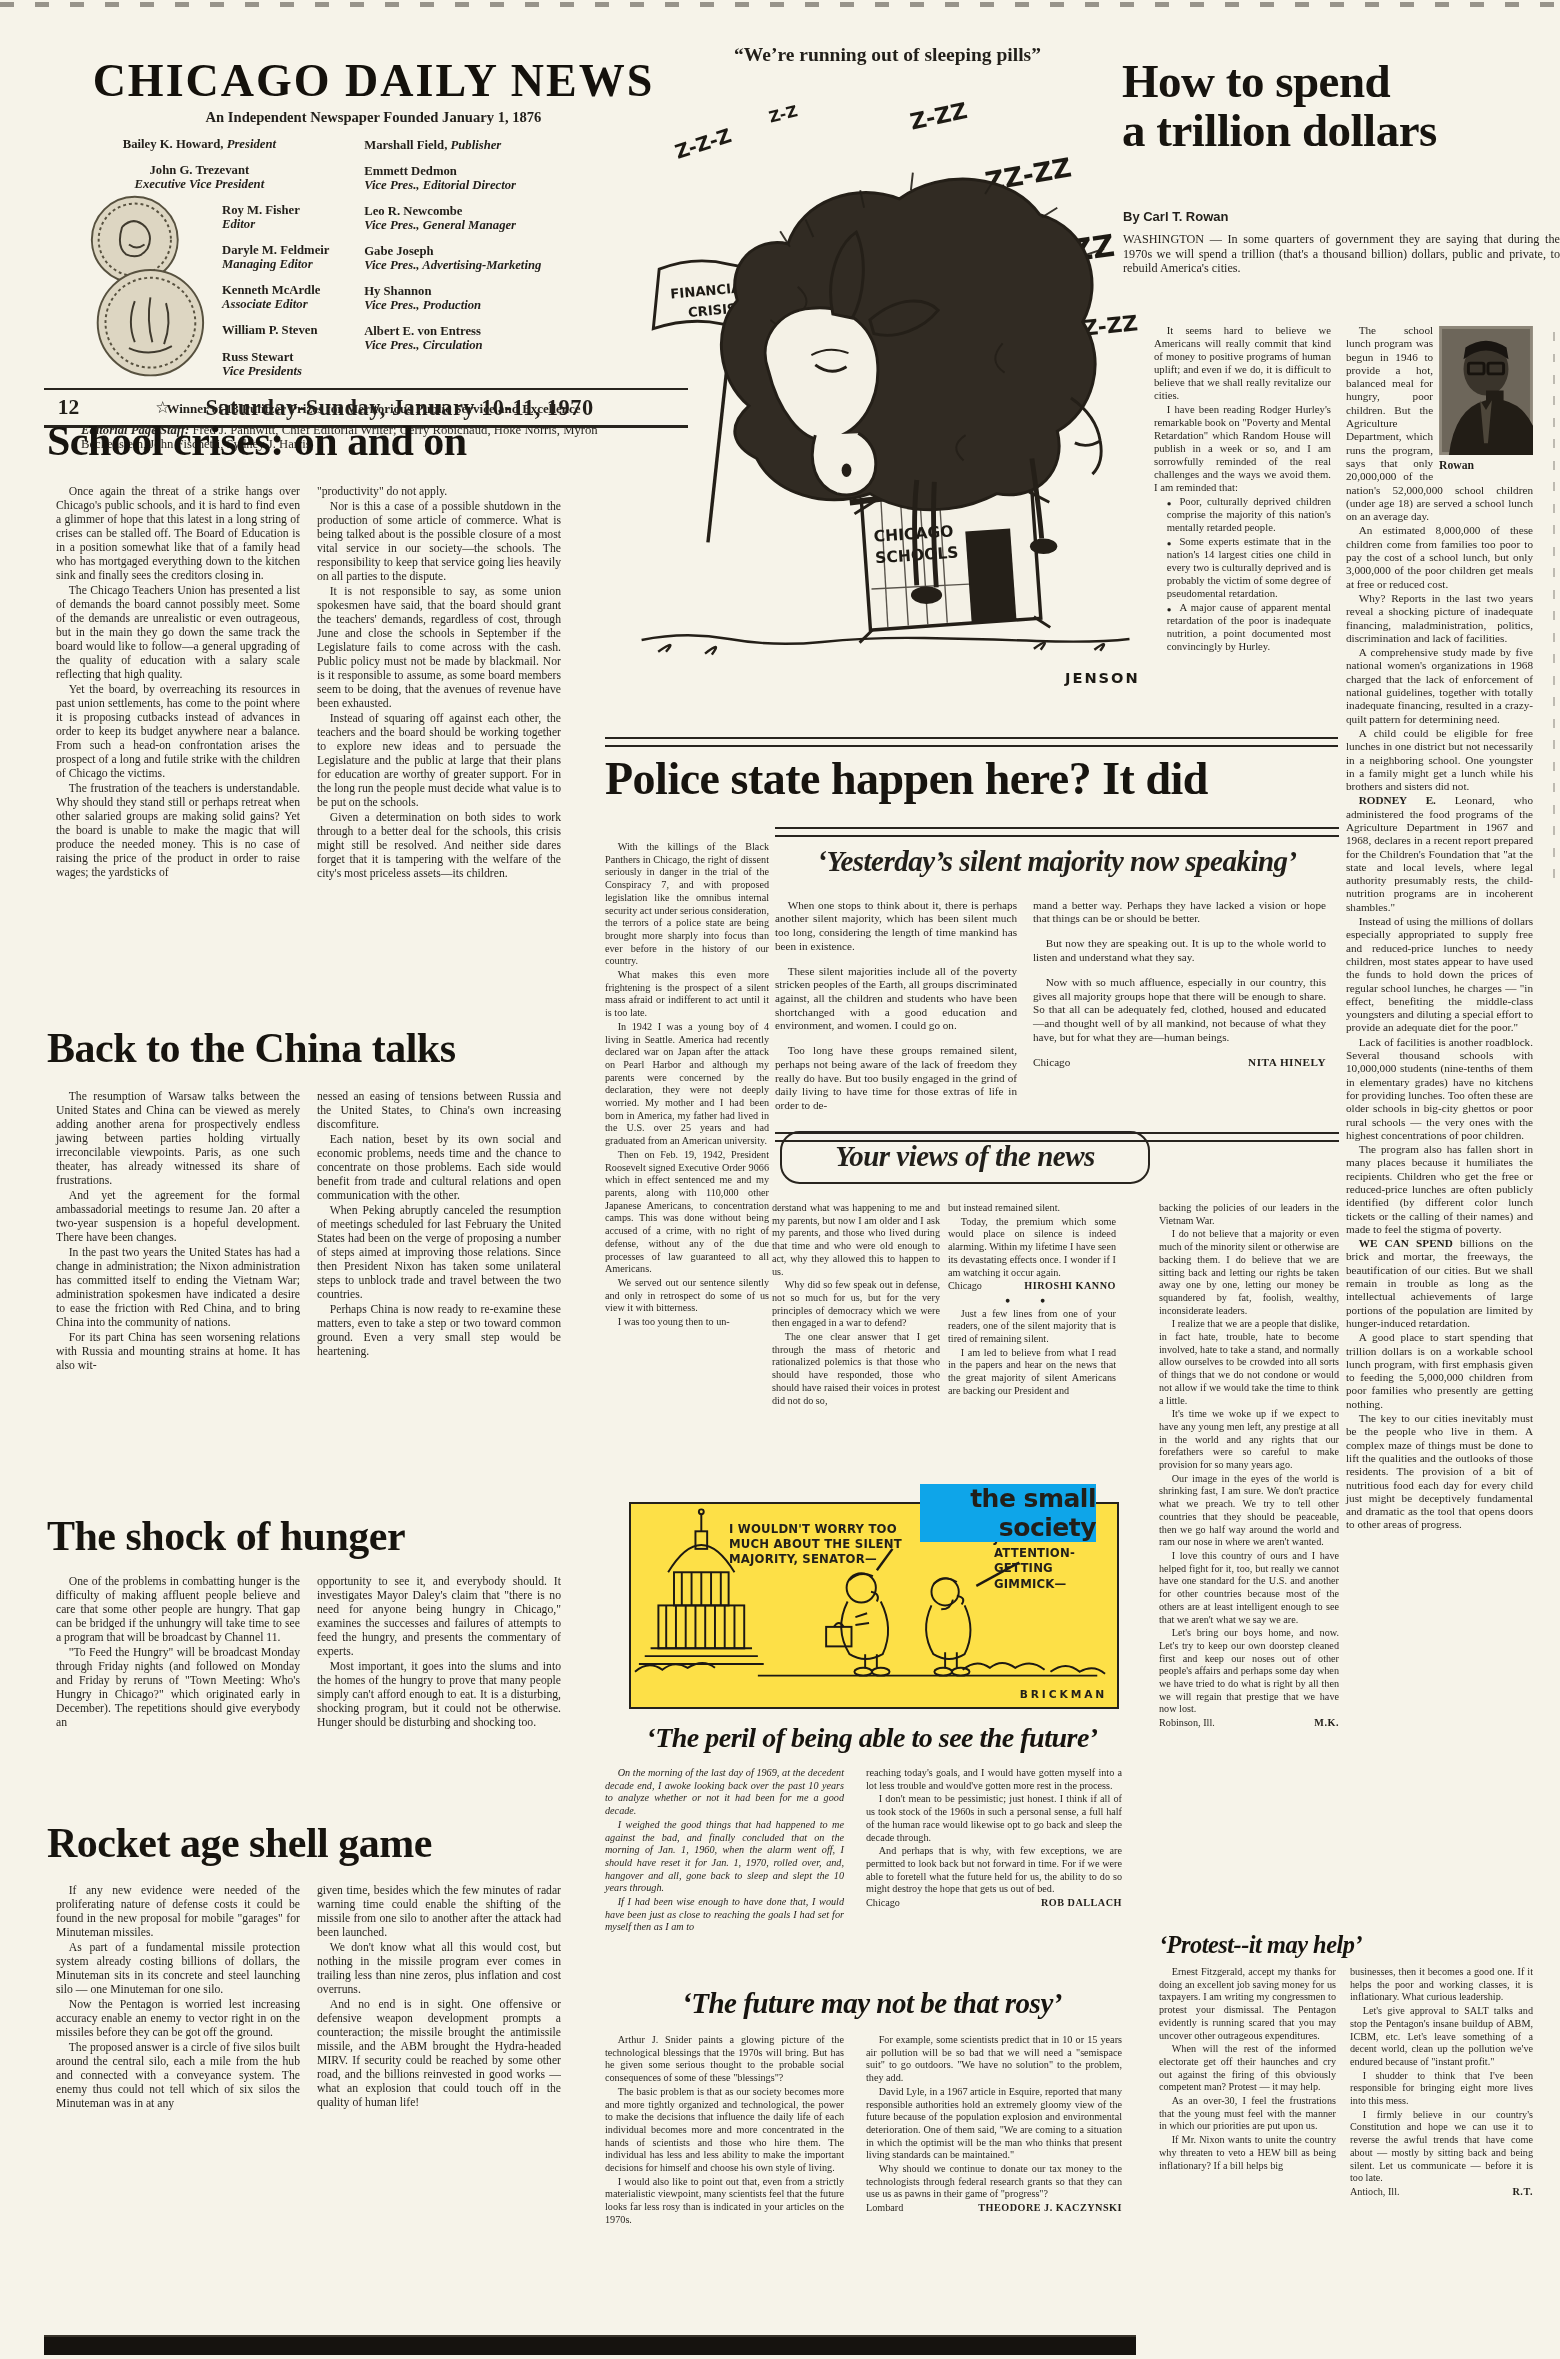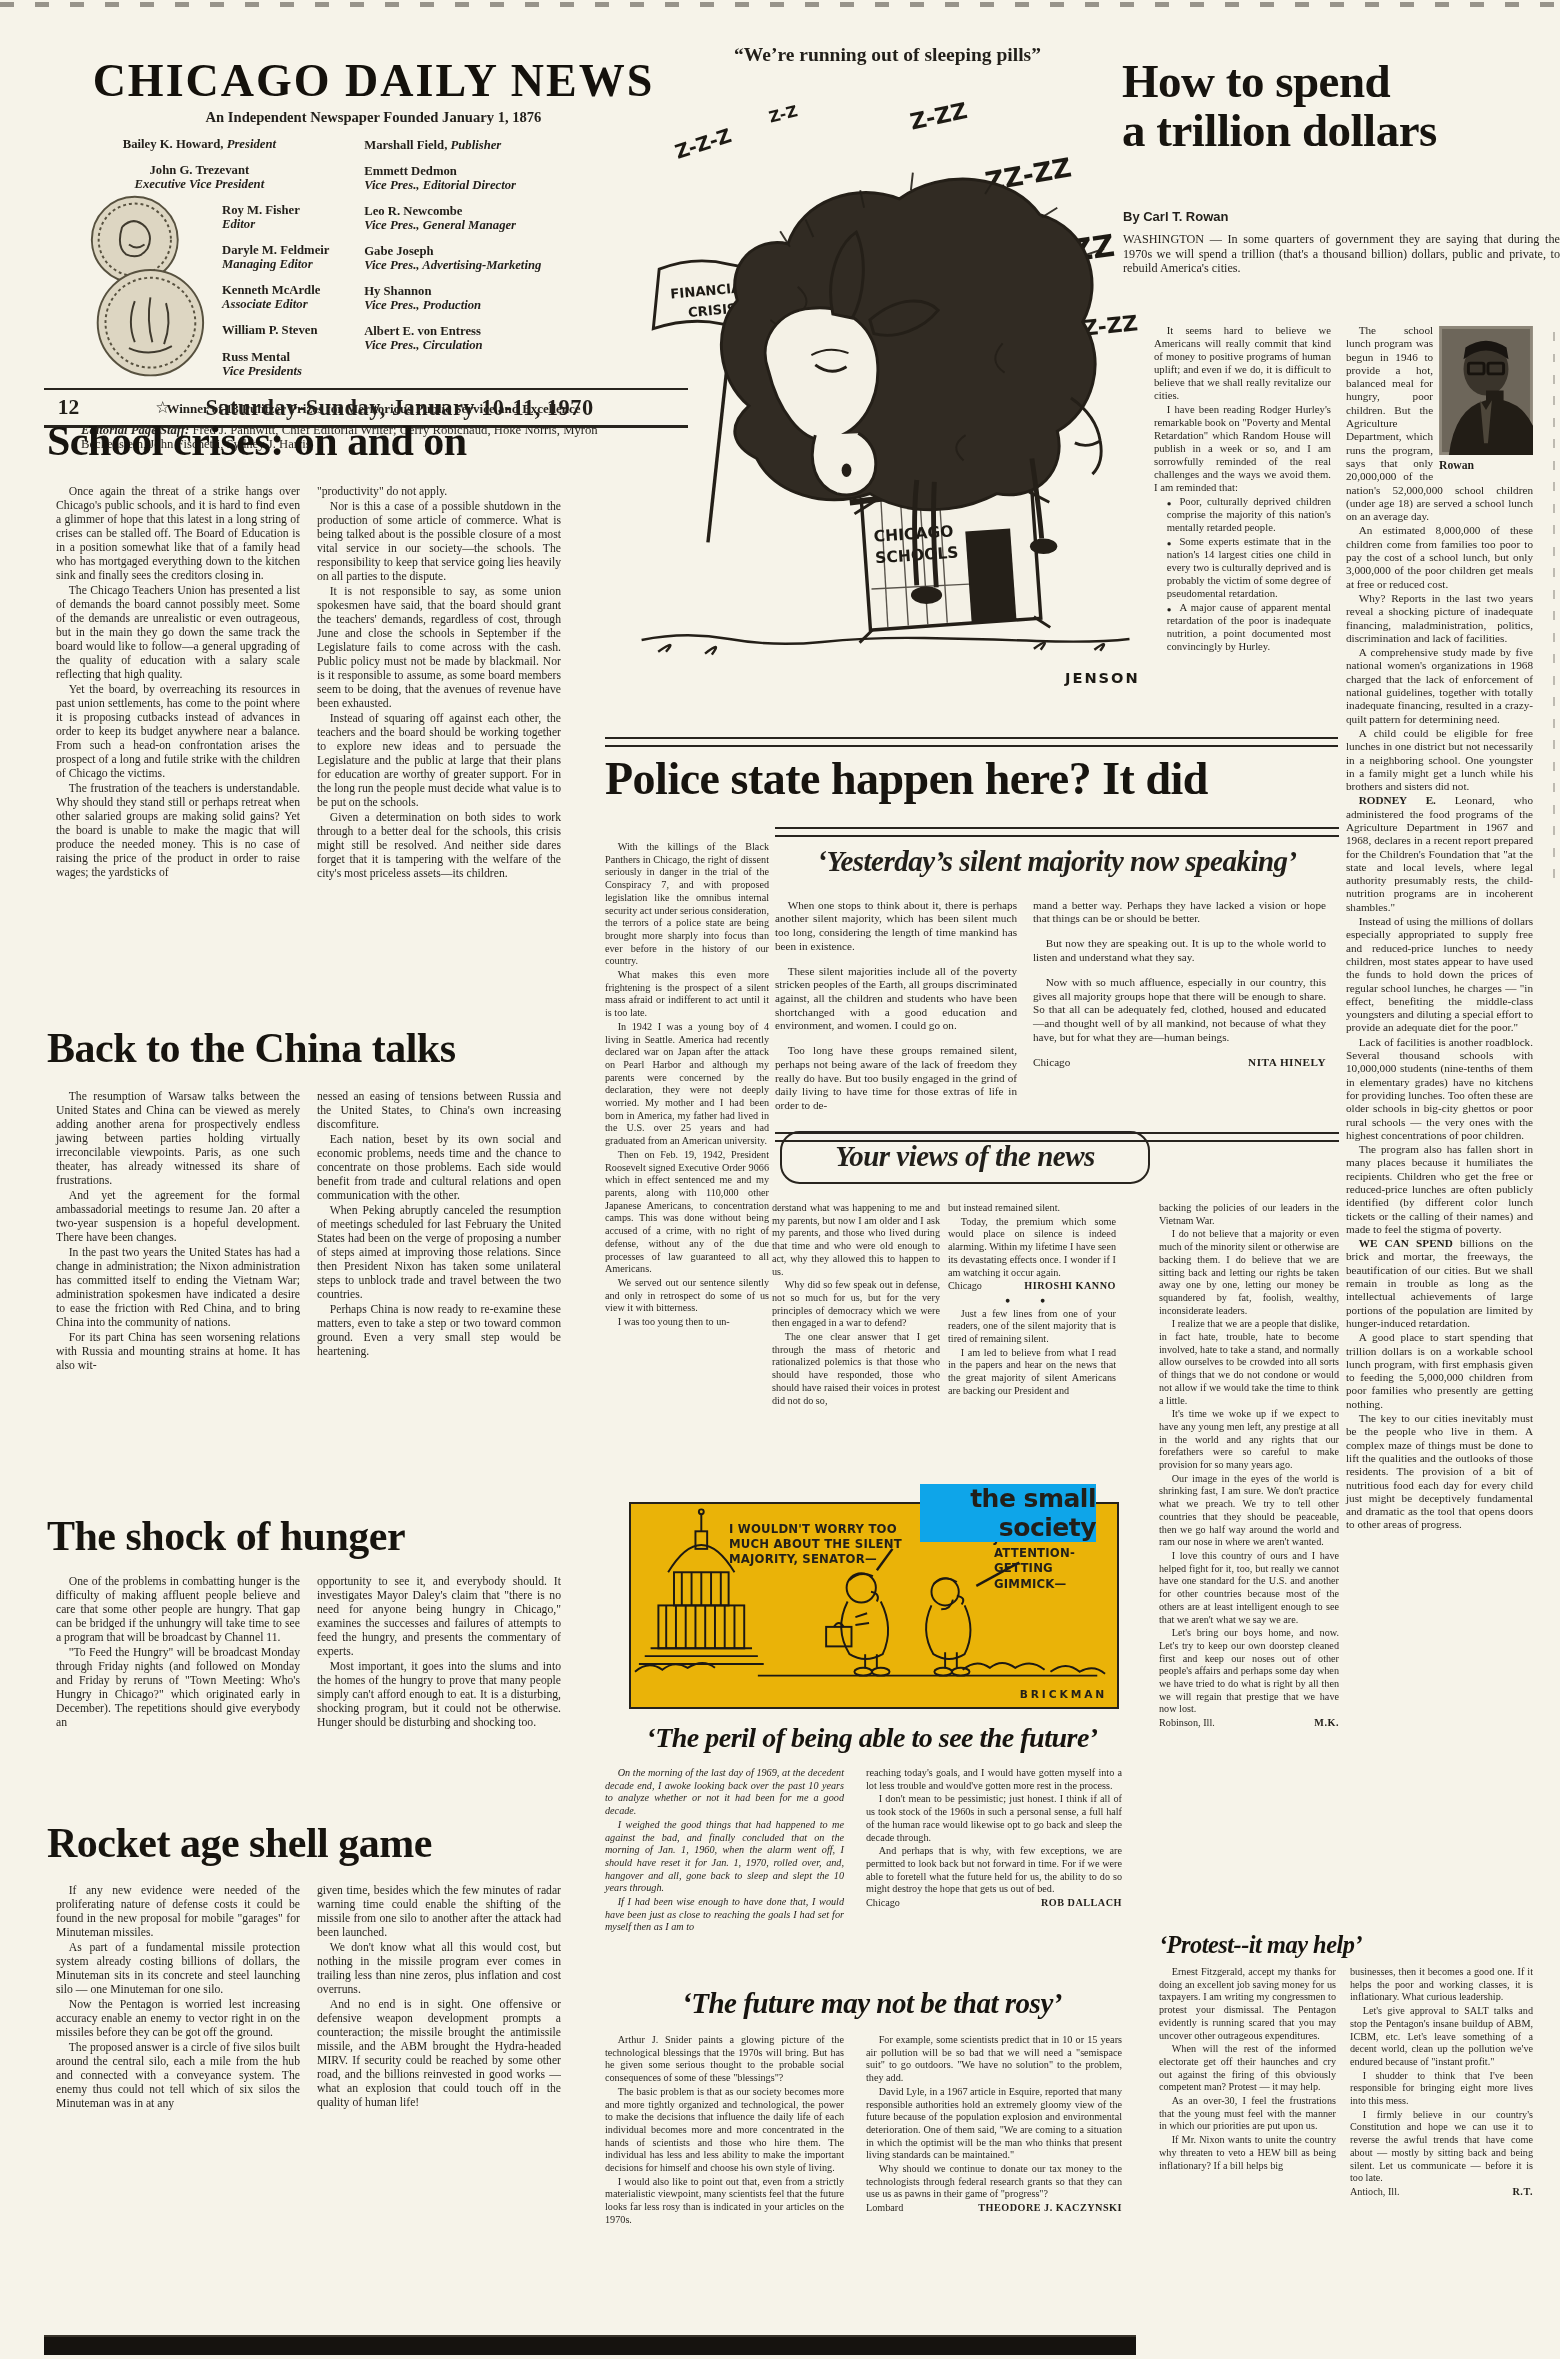--- a/index.html
+++ b/index.html
@@ -61,21 +61,21 @@
   #silent-title{font-size:29px;font-weight:700;font-style:italic;text-align:center;padding:7.8px 0 9.8px 0;letter-spacing:-0.5px;}
   #silent-cols{display:flex;gap:16px;padding-bottom:7.8px;}
   #silent-c1{width:242px;font-size:11.2px;line-height:13.7px;text-align:justify;}
   #silent-c2{width:293px;font-size:11.2px;line-height:13.7px;text-align:justify;}
   #views-titlebox{left:780px;top:1131px;width:366px;height:49px;border:2.9px solid #28241e;border-radius:19.5px;
                   text-align:center;font-size:29px;font-weight:700;font-style:italic;line-height:47px;letter-spacing:-0.5px;}
   #views-c1{left:772px;top:1202px;width:168px;}
   #views-c2{left:948px;top:1202px;width:168px;}
   #views-c3{left:1159px;top:1202px;width:180px;}
   
-  #comic{left:629px;top:1502px;width:486px;height:203px;border:2.9px solid #24211b;background:#eab308;}
+  #comic{left:629px;top:1502px;width:486px;height:203px;border:2.9px solid #24211b;background:#fde047;}
   #comic-title{left:920px;top:1484px;width:176px;background:#0ea5e9;text-align:right;
                font-family:"DejaVu Sans",sans-serif;font-weight:700;font-size:25px;letter-spacing:-0.5px;}
   .balloon{position:absolute;font-family:"DejaVu Sans",sans-serif;font-weight:700;font-size:11.7px;line-height:1.3;
            text-transform:uppercase;letter-spacing:0.2px;}
   #brickman{position:absolute;right:9.8px;bottom:5.9px;font-family:"DejaVu Sans",sans-serif;font-weight:700;
             font-size:10.7px;letter-spacing:2.9px;}
   
   #peril-headline{left:603px;top:1722px;width:538px;text-align:center;font-size:28px;font-weight:700;font-style:italic;}
   #peril-c1{left:605px;top:1767px;width:239px;font-style:italic;}
   #peril-c2{left:866px;top:1767px;width:256px;}
@@ -142,21 +142,21 @@
             <span class="orole">Managing Editor</span>
           </p>
           <p class="officer oindent">
             <span class="oname">Kenneth McArdle</span>
             <span class="orole">Associate Editor</span>
           </p>
           <p class="officer oindent">
             <span class="oname">William P. Steven</span>
           </p>
           <p class="officer oindent">
-            <span class="oname">Russ Mental</span>
+            <span class="oname">Russ Stewart</span>
             <span class="orole">Vice Presidents</span>
           </p>
         </div>
       <div id="officers-right">
           <p class="officer oinline"><span class="oname">Marshall Field, </span><span class="orole">Publisher</span></p>
           <p class="officer">
             <span class="oname">Emmett Dedmon</span>
             <span class="orole">Vice Pres., Editorial Director</span>
           </p>
           <p class="officer">

